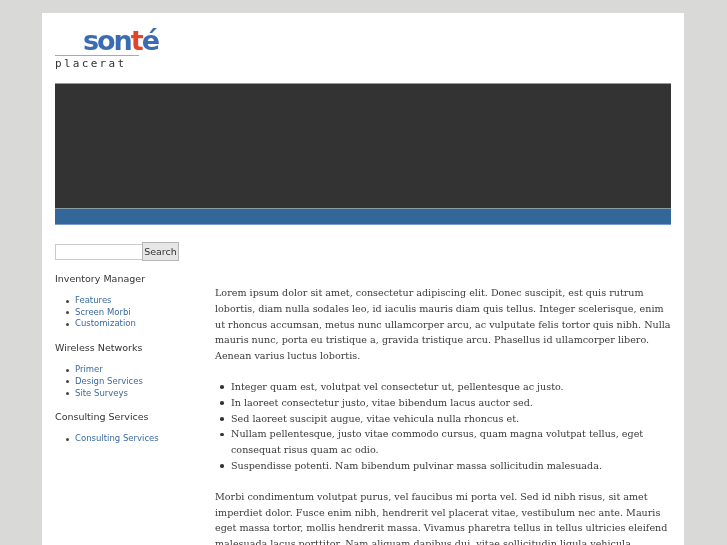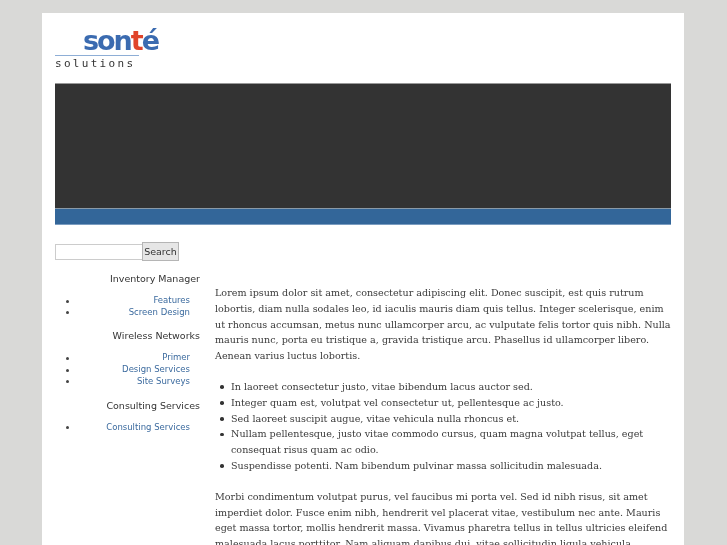--- a/index.html
+++ b/index.html
@@ -50,21 +50,21 @@
       position: absolute; left: 13px; top: 231px; width: 82px; height: 14px;
       border: 1px solid #cccccc; background: #fff; padding: 0 2px; font-size: 9px;
       box-sizing: content-box; outline: none;
     }
     .search-btn {
       position: absolute; left: 100px; top: 229px; height: 19px; width: 37px;
       border: 1px solid #b5b5b5; background: #e6e6e6; color: #333;
       font-size: 9.5px; padding: 0; font-family: "DejaVu Sans", sans-serif;
     }
     .sidebar { position: absolute; left: 13px; top: 259px; width: 145px; }
-    .sb-group { margin-bottom: 11px; text-align: right; }
+    .sb-group { margin-bottom: 11px; }
     .sb-heading { font-size: 9.5px; color: #333; line-height: 13px; }
     .sb-list { list-style: none; margin: 10px; padding: 0; }
     .sb-list li { font-size: 8.5px; line-height: 11.7px; padding-left: 10px; position: relative; }
     .sb-list li::before {
       content: ""; position: absolute; left: 1px; top: 4.5px;
       width: 3px; height: 3px; border-radius: 50%; background: #444;
     }
     .sb-list a { color: #3b6a9e; text-decoration: none; }
     
     .content {
@@ -80,36 +80,37 @@
     }
   </style>
 </head>
 <body>
 
 <div class="page">
 
   <div class="logo">
     <div class="logo-top"><span>son</span><span class="t">t</span><span>é</span></div>
     <div class="logo-line"></div>
-    <div class="logo-bottom">solutions</div>
+    <div class="logo-bottom">placerat</div>
   </div>
 
 
   <div class="banner"></div>
   <div class="bluebar"></div>
 
   <input class="search-input" type="text" placeholder="" style="">
   <button class="search-btn">Search</button>
 
   <div class="sidebar">
     <div class="sb-group">
       <div class="sb-heading">Inventory Manager</div>
       <ul class="sb-list">
         <li><a href="#">Features</a></li>
-        <li><a href="#">Screen Design</a></li>
+        <li><a href="#">Screen Morbi</a></li>
+        <li><a href="#">Customization</a></li>
       </ul>
     </div>
     <div class="sb-group">
       <div class="sb-heading">Wireless Networks</div>
       <ul class="sb-list">
         <li><a href="#">Primer</a></li>
         <li><a href="#">Design Services</a></li>
         <li><a href="#">Site Surveys</a></li>
       </ul>
     </div>
@@ -117,22 +118,22 @@
       <div class="sb-heading">Consulting Services</div>
       <ul class="sb-list">
         <li><a href="#">Consulting Services</a></li>
       </ul>
     </div>
   </div>
 
   <div class="content">
     <p>Lorem ipsum dolor sit amet, consectetur adipiscing elit. Donec suscipit, est quis rutrum lobortis, diam nulla sodales leo, id iaculis mauris diam quis tellus. Integer scelerisque, enim ut rhoncus accumsan, metus nunc ullamcorper arcu, ac vulputate felis tortor quis nibh. Nulla mauris nunc, porta eu tristique a, gravida tristique arcu. Phasellus id ullamcorper libero. Aenean varius luctus lobortis.</p>
     <ul>
+      <li>Integer quam est, volutpat vel consectetur ut, pellentesque ac justo.</li>
       <li>In laoreet consectetur justo, vitae bibendum lacus auctor sed.</li>
-      <li>Integer quam est, volutpat vel consectetur ut, pellentesque ac justo.</li>
       <li>Sed laoreet suscipit augue, vitae vehicula nulla rhoncus et.</li>
       <li>Nullam pellentesque, justo vitae commodo cursus, quam magna volutpat tellus, eget consequat risus quam ac odio.</li>
       <li>Suspendisse potenti. Nam bibendum pulvinar massa sollicitudin malesuada.</li>
     </ul>
     <p>Morbi condimentum volutpat purus, vel faucibus mi porta vel. Sed id nibh risus, sit amet imperdiet dolor. Fusce enim nibh, hendrerit vel placerat vitae, vestibulum nec ante. Mauris eget massa tortor, mollis hendrerit massa. Vivamus pharetra tellus in tellus ultricies eleifend malesuada lacus porttitor. Nam aliquam dapibus dui, vitae sollicitudin ligula vehicula fermentum. Nunc volutpat interdum purus non sollicitudin. Nullam nisi justo, adipiscing in tempus vel, venenatis eget est. Mauris luctus dictum mauris at pretium. Sed ultricies lacus id massa convallis id blandit.</p>
   </div>
 
 </div>
 
 </body></html>

